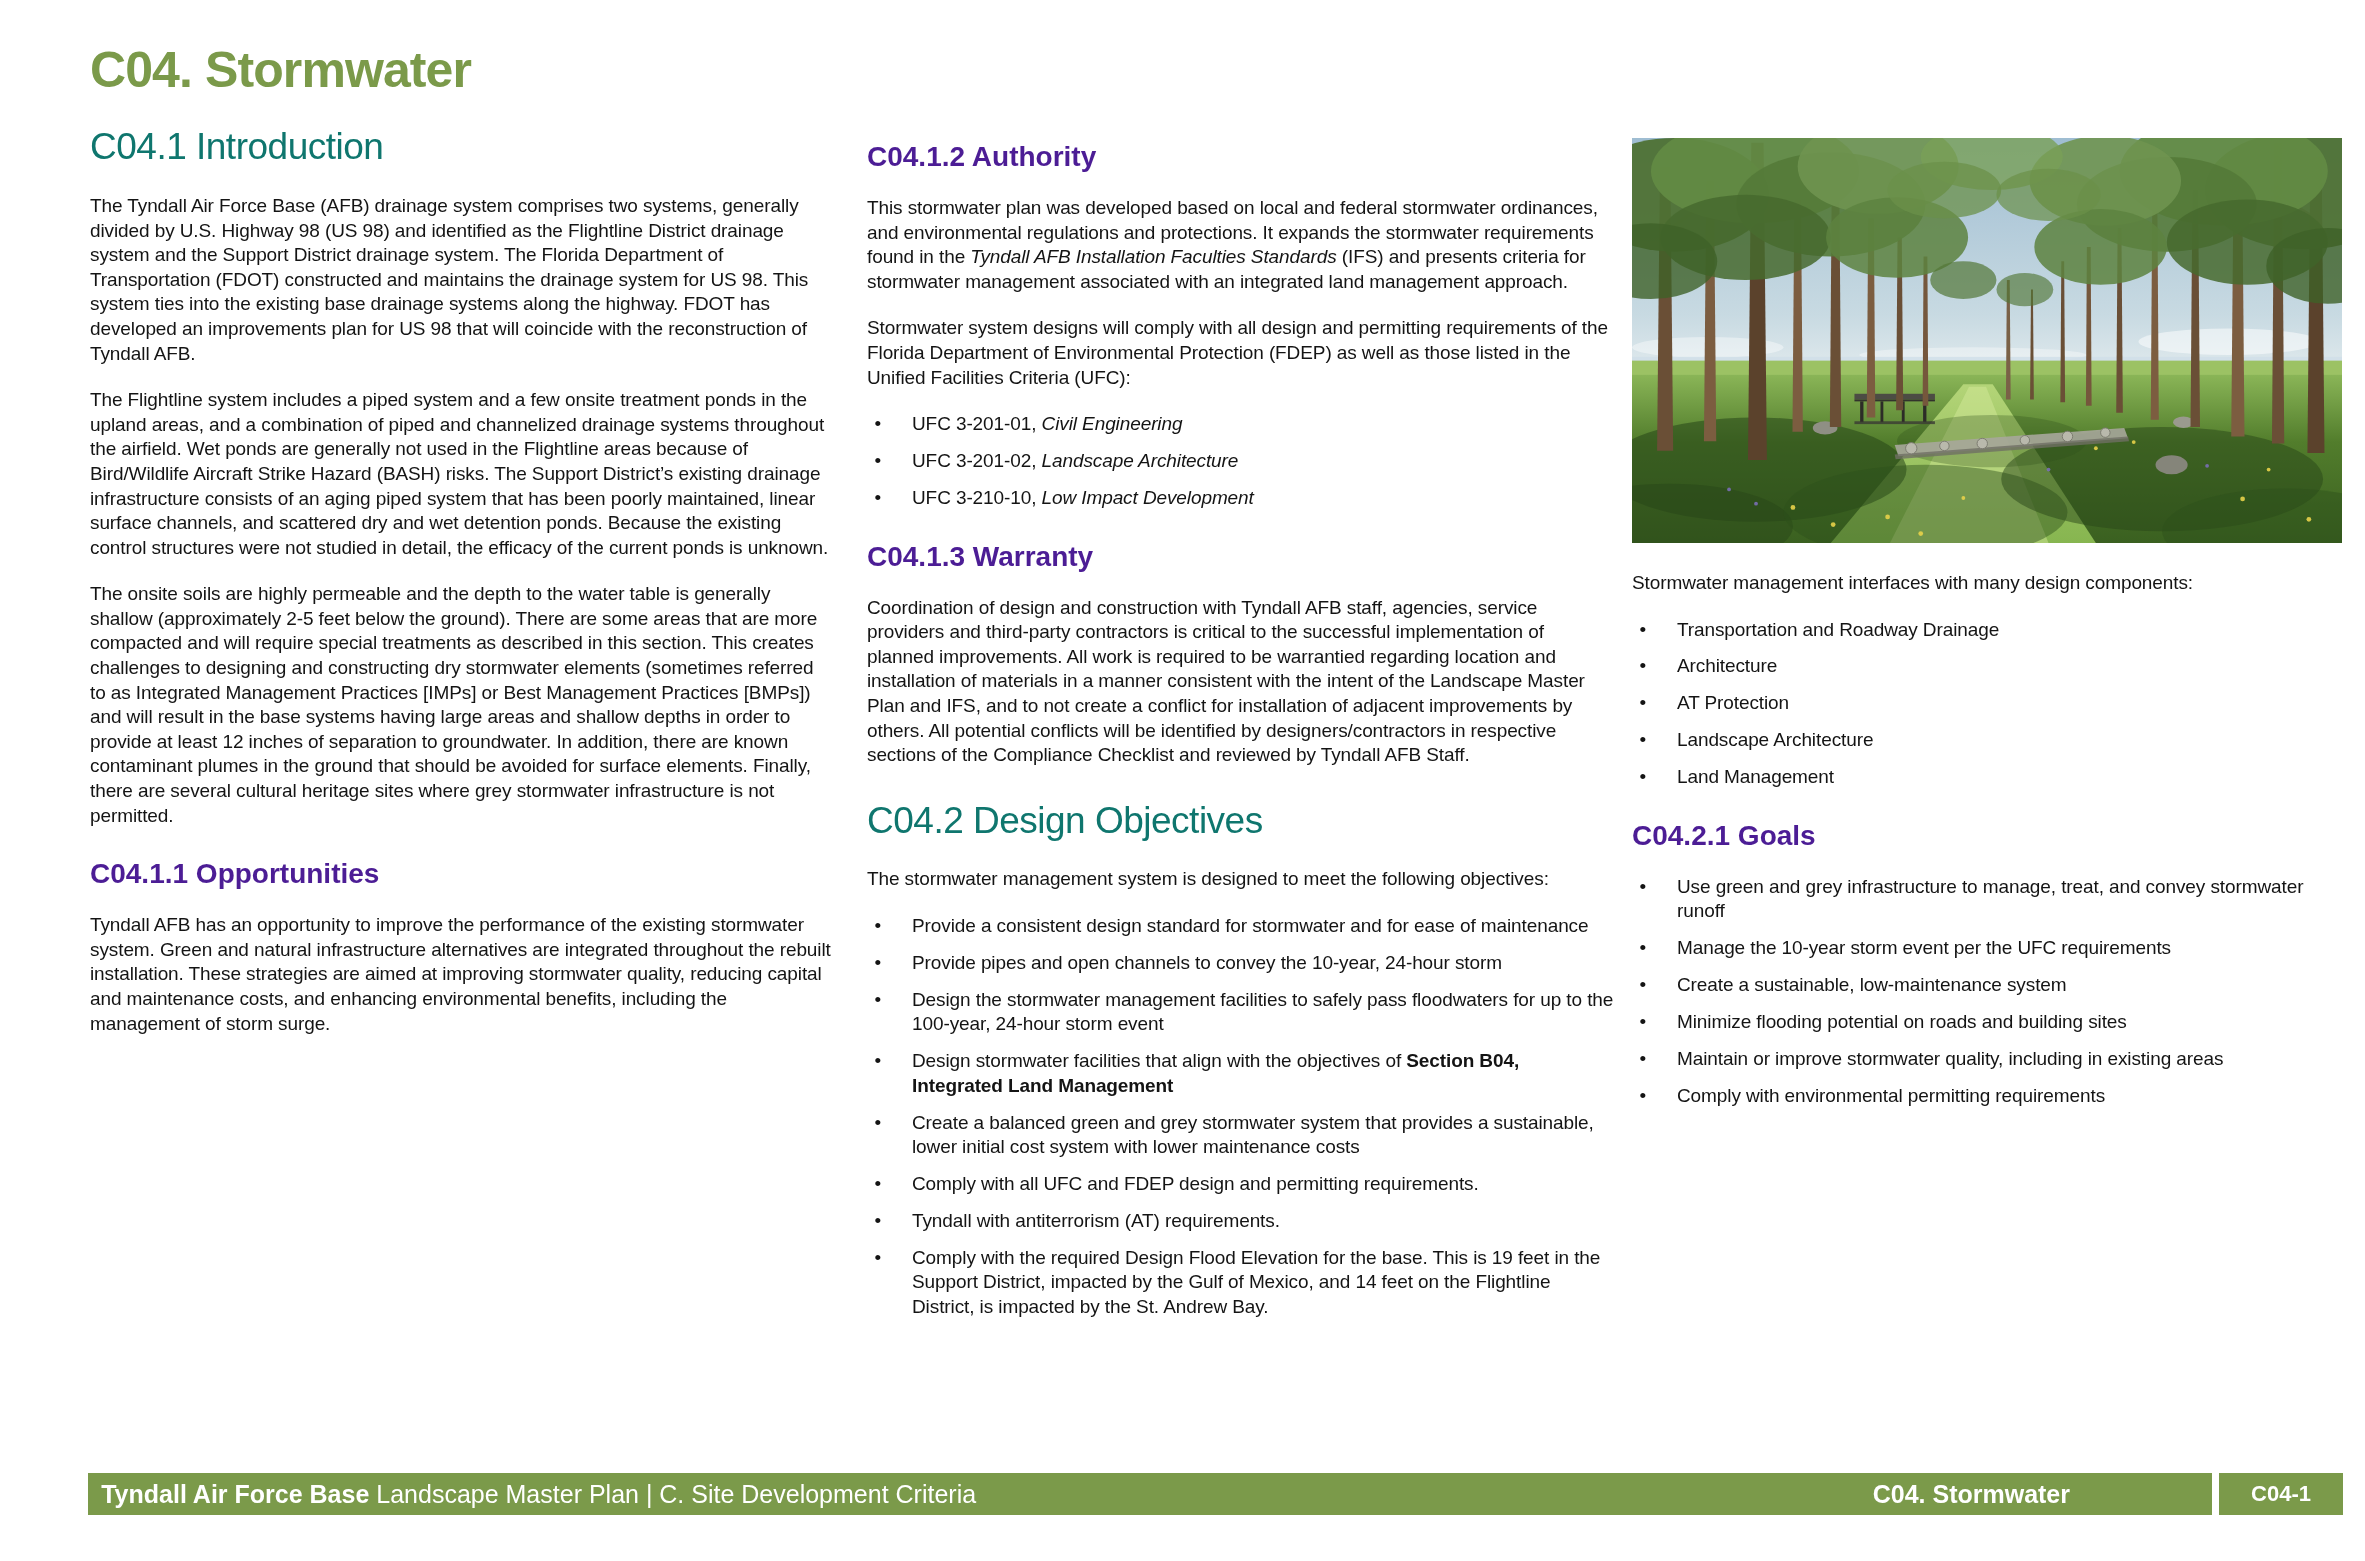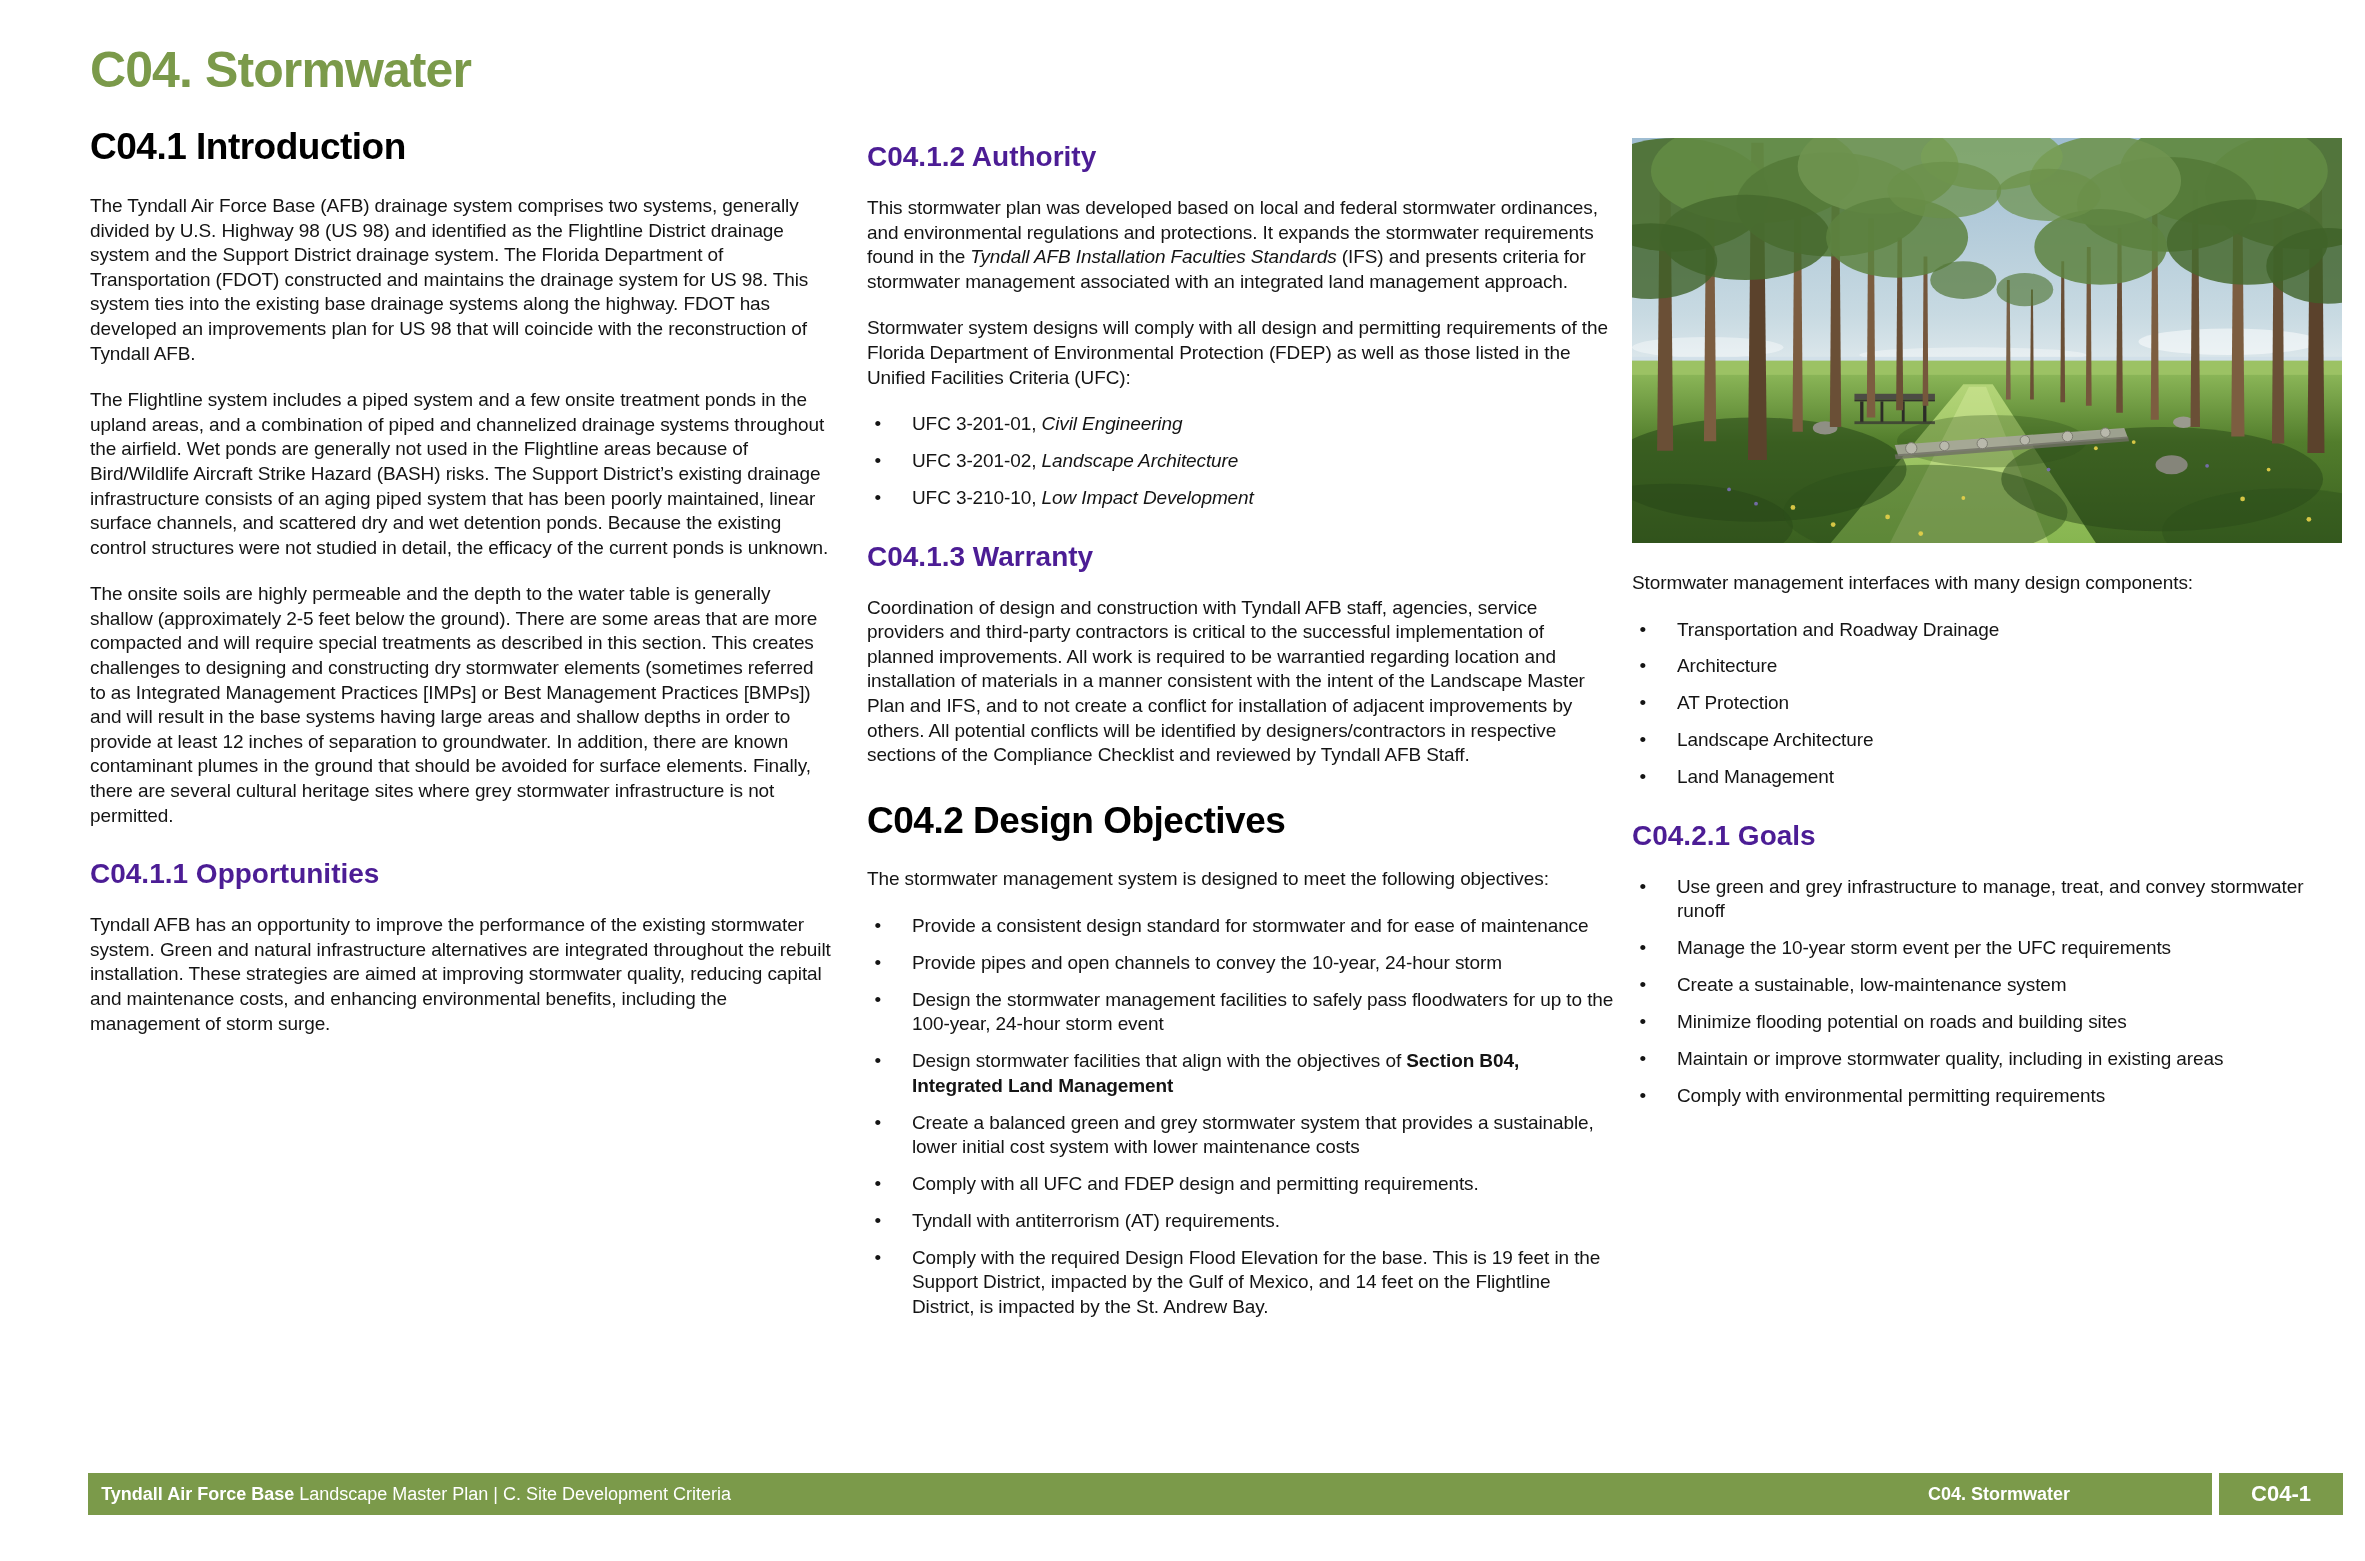--- a/index.html
+++ b/index.html
@@ -3,34 +3,34 @@
 <meta charset="utf-8">
 <style>
   html,body{margin:0;padding:0;background:#e8e8e8;}
   .page{position:relative;width:2413px;height:1561px;background:#ffffff;overflow:hidden;
         font-family:"Liberation Sans",sans-serif;color:#141414;}
   .col{position:absolute;}
   .col1{left:90px;top:42px;width:743px;}
   .col2{left:867px;top:140px;width:747px;}
   .col3{left:1632px;top:138px;width:710px;}
   h1.green-h1{font-size:50px;line-height:56px;color:#7b9a4a;margin:0 0 27.4px 0;letter-spacing:-0.9px;font-weight:bold;}
-  h2.green-h2{font-size:37px;line-height:44px;color:#000000;margin:31px 0 24.6px 0;letter-spacing:-0.5px;font-weight:bold;}
+  h2.green-h2{font-size:37px;line-height:44px;color:#0f766e;margin:31px 0 24.6px 0;letter-spacing:-0.5px;font-weight:normal;}
   .col1 h2.green-h2{margin-top:0;}
   h3.gray-h3{font-size:28px;line-height:34px;color:#4c1d95;margin:29px 0 22px 0;font-weight:bold;}
   .col2 h3.gray-h3:first-child{margin-top:0;}
   p{font-size:19px;line-height:24.6px;margin:0 0 22px 0;letter-spacing:-0.1px;}
   ul.bullets{list-style:none;margin:0 0 22px 0;padding:0;}
   ul.bullets li{position:relative;padding-left:45px;margin:0 0 12.3px 0;font-size:19px;line-height:24.6px;letter-spacing:-0.1px;}
   ul.bullets li::before{content:"\2022";position:absolute;left:7.6px;top:0;}
   em{font-style:italic;}
   strong{font-weight:bold;}
   figure.photo{margin:0 0 28px 0;width:710px;height:405px;}
   figure.photo svg{display:block;width:100%;height:100%;}
   .fbar{position:absolute;left:88px;top:1473px;width:2124px;height:42px;background:#7b9a4a;color:#ffffff;
-        display:flex;align-items:center;justify-content:space-between;font-size:18px;}
+        display:flex;align-items:center;justify-content:space-between;font-size:25px;}
   .fbar .fleft{padding-left:13.2px;white-space:pre-wrap;}
   .fbar .fright{padding-right:142px;font-weight:bold;}
   .fpage{position:absolute;left:2219px;top:1473px;width:124px;height:42px;background:#7b9a4a;color:#ffffff;
          font-weight:bold;display:flex;align-items:center;justify-content:center;font-size:22px;}
 </style>
 </head>
 <body>
 
 <div class="page">
 

